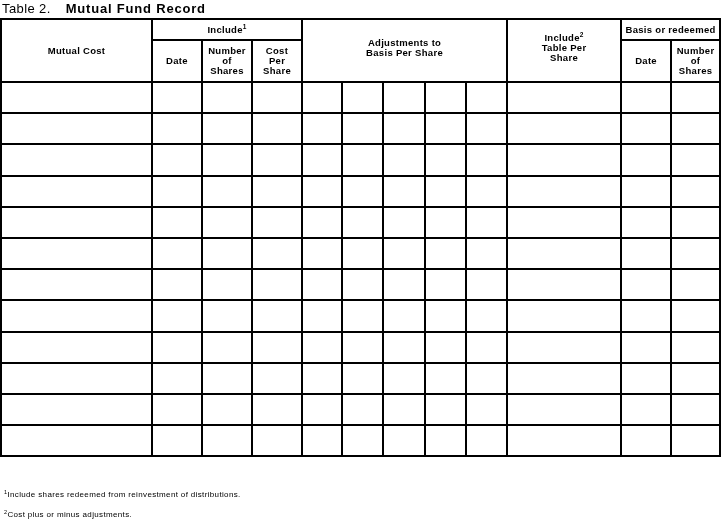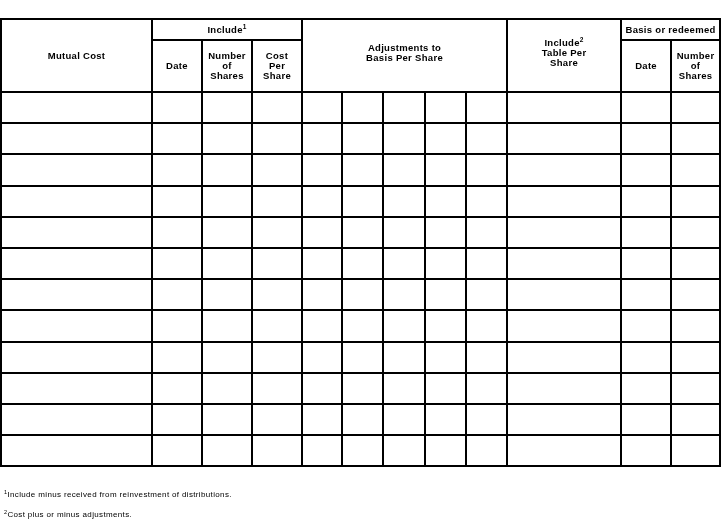--- a/index.html
+++ b/index.html
@@ -31,21 +31,21 @@
   }
   .grid thead th {
     font-size: 9.5px;
     font-weight: bold;
     letter-spacing: 0.3px;
     line-height: 10px;
     text-align: center;
     vertical-align: middle;
   }
   tr.hrow-a th { height: 21px; }   
-  tr.hrow-b th { height: 52px; }
+  tr.hrow-b th { height: 42px; }
   th.vbot { vertical-align: bottom; padding-bottom: 6px; }
   th.regular-weight { font-weight: normal; letter-spacing: 0.2px; }
   .grid sup {
     font-size: 6.5px;
     line-height: 0;
     vertical-align: 4px;
   }
   .grid tbody td { height: 31.2px; }
 
   
@@ -57,20 +57,23 @@
     white-space: nowrap;
     margin-bottom: 10px;
   }
   .fn sup { font-size: 5.5px; vertical-align: 3px; line-height: 0; }
 </style>
 </head>
 <body>
 
 <div class="page">
 
+  <div class="title-bar">
+    <span class="title-prefix">Table 2.</span><span class="title-main">Mutual Fund Record</span>
+  </div>
 
   <table class="grid">
     <colgroup>
       <col style="width:151px">
         <col style="width:50px">
         <col style="width:50px">
         <col style="width:50px">
       <col style="width:40px">
         <col style="width:41px">
         <col style="width:42px">
@@ -281,17 +284,17 @@
           <td></td>
           <td></td>
           <td></td>
           <td></td>
           <td></td>
         </tr>
       </tbody>
   </table>
 
   <div class="footnotes">
-    <div class="fn"><sup>1</sup><span>Include minus received from reinvestment of distributions.</span></div>
+    <div class="fn"><sup>1</sup><span>Include shares redeemed from reinvestment of distributions.</span></div>
     <div class="fn"><sup>2</sup><span>Cost plus or minus adjustments.</span></div>
   </div>
 
 </div>
 
 </body></html>

